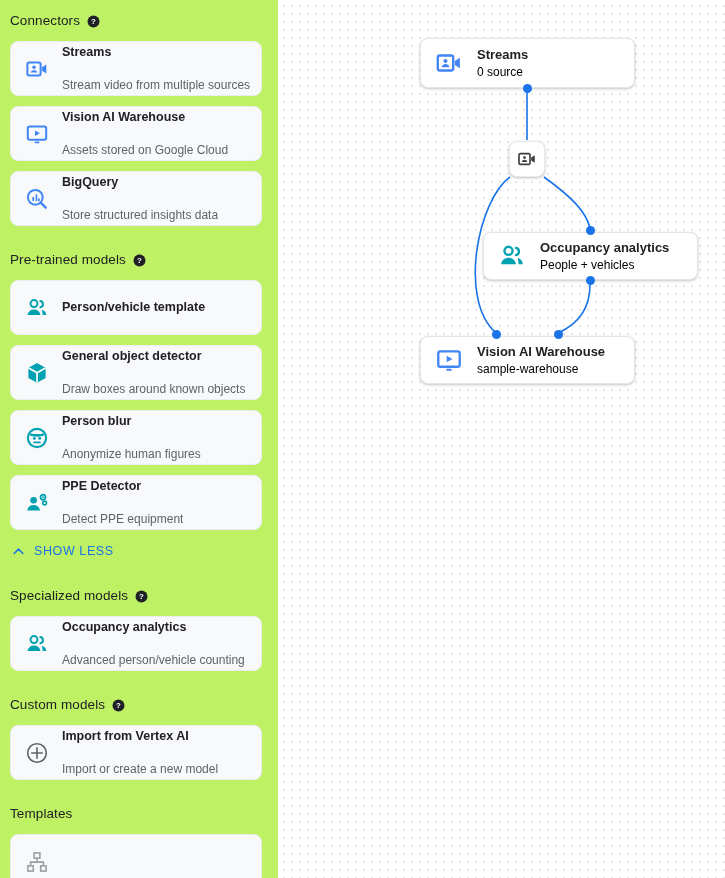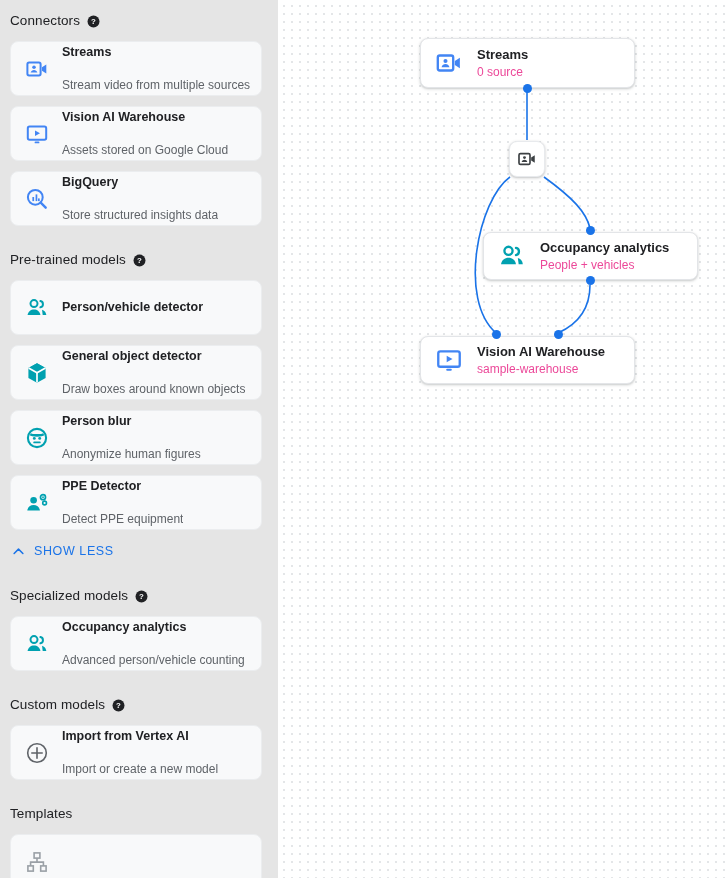--- a/index.html
+++ b/index.html
@@ -19,21 +19,21 @@
   #app {
     display: flex;
     width: 725px;
     height: 878px;
   }
 
   
   #sidebar {
     width: 278px;
     height: 878px;
-    background: #e5e5e5;
+    background: #bef264;
     box-sizing: border-box;
     padding: 0;
     overflow: hidden;
     flex: 0 0 278px;
     position: relative;
   }
 
   .section-head {
     display: flex;
     align-items: center;
@@ -153,21 +153,21 @@
   }
   .gnode-title {
     font-size: 13px;
     font-weight: bold;
     color: #202124;
     line-height: 16px;
     white-space: nowrap;
   }
   .gnode-sub {
     font-size: 12px;
-    color: #ec4899;
+    color: #000000;
     line-height: 15px;
     margin-top: 2px;
     white-space: nowrap;
   }
 
   .port {
     position: absolute;
     width: 9px;
     height: 9px;
     border-radius: 50%;
@@ -253,21 +253,21 @@
     </div>
 
     <div class="card">
       <svg class="card-icon" viewBox="0 0 24 24">
         <circle cx="9" cy="7.6" r="3.5" fill="none" stroke="#00a1b0" stroke-width="2"></circle>
         <path d="M2.6 19c.5-3.6 3.2-5.6 6.4-5.6s5.9 2 6.4 5.6z" fill="#00a1b0"></path>
         <path d="M15.4 5.1a3.1 3.1 0 0 1 0 6.1" fill="none" stroke="#00a1b0" stroke-width="2" stroke-linecap="round"></path>
         <path d="M17 13.8c2.3.5 3.9 2.4 4.3 5.2h-3.6z" fill="#00a1b0"></path>
       </svg>
       <div class="card-text">
-        <div class="card-title">Person/vehicle detector</div>
+        <div class="card-title">Person/vehicle template</div>
       </div>
     </div>
 
     <div class="card">
       <svg class="card-icon" viewBox="0 0 24 24">
         <path d="M12 2.3l8.6 4.6v10L12 21.7 3.4 16.9v-10z" fill="#00a1b0"></path>
         <path d="M12 2.3l8.6 4.6L12 11.8 3.4 6.9z" fill="#00a1b0"></path>
         <path d="M12 11.9v9.6" stroke="#ffffff" stroke-width="1.7"></path>
         <path d="M3.6 7l8.4 4.8L20.5 7" stroke="#ffffff" stroke-width="1.7" fill="none"></path>
       </svg>

